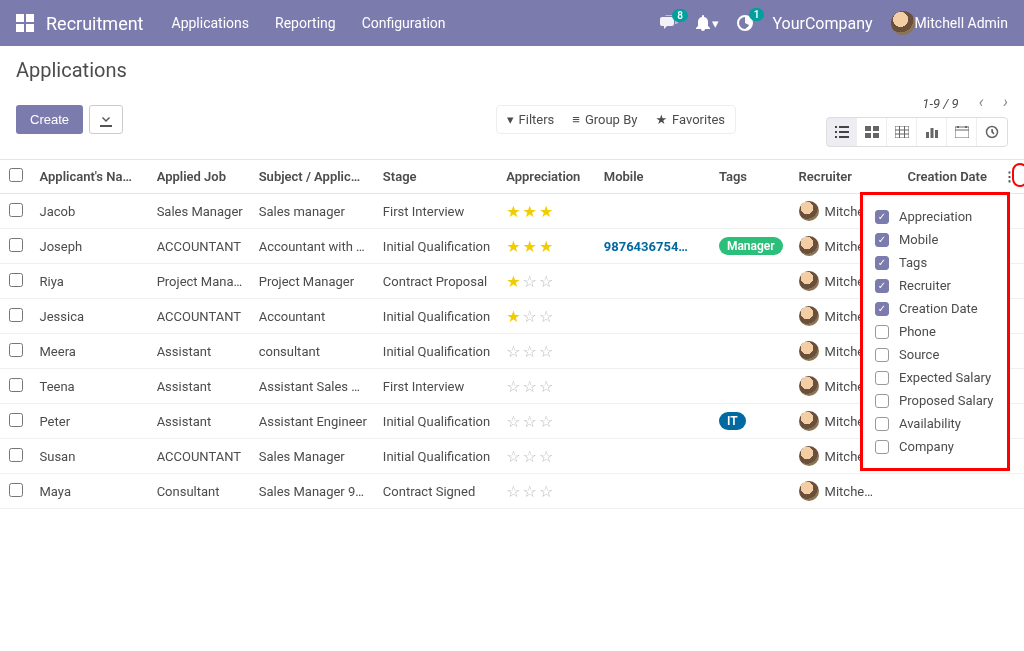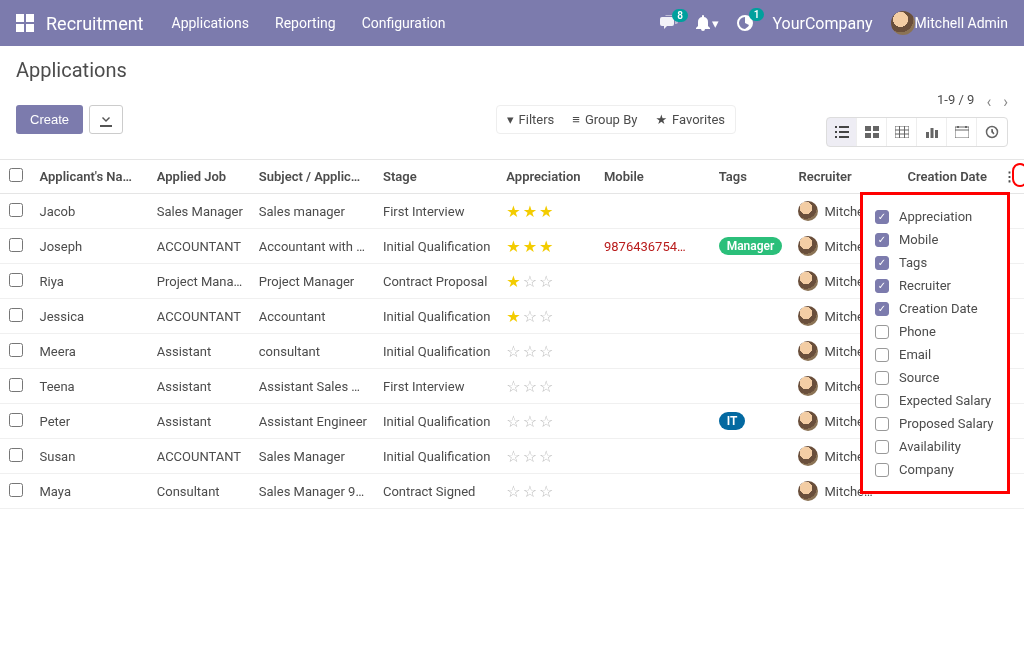--- a/index.html
+++ b/index.html
@@ -28,42 +28,42 @@
 .searchbox input { border: none; outline: none; flex: 1; font-size: 13px; }
 .searchbox .mag { color: #666; }
 
 .cp-row2 { display: flex; align-items: center; margin-top: 10px; }
 .cp-buttons { display: flex; gap: 6px; flex: 0 0 480px; }
 .btn-primary { background: #7C7BAD; color: #fff; border: none; padding: 7px 14px; font-size: 13px; border-radius: 3px; cursor: pointer; }
 .btn-secondary { border: 1px solid #ccc; background: #fff; padding: 6px 9px; cursor: pointer; border-radius: 3px; display: flex; align-items: center; }
 .toolbar { display: flex; align-items: center; gap: 18px; padding: 6px 10px; border: 1px solid #eee; border-radius: 4px; }
 .toolbar .titem { display: flex; align-items: center; gap: 5px; color: #4c4c4c; cursor: pointer; font-size: 13px; }
 .cp-right { flex: 1; display: flex; flex-direction: column; align-items: flex-end; gap: 6px; }
-.pager { display: flex; align-items: flex-start; gap: 12px; color: #4c4c4c; font-size: 13px; }
+.pager { display: flex; align-items: flex-end; gap: 20px; color: #4c4c4c; font-size: 13px; font-style: italic; }
 .pager .arrow { color: #888; cursor: pointer; font-size: 16px; }
 .views { display: flex; border: 1px solid #ddd; border-radius: 4px; overflow: hidden; }
 .views .v { width: 30px; height: 28px; display: flex; align-items: center; justify-content: center; cursor: pointer; color: #666; border-right: 1px solid #eee; }
 .views .v:last-child { border-right: none; }
 .views .v.active { background: #7C7BAD22; color: #333; }
 
 
 .table-wrap { margin-top: 12px; }
 table { width: 100%; border-collapse: collapse; }
 th { text-align: left; padding: 8px 8px; background: #fff; color: #4c4c4c; font-weight: 600; font-size: 13px; border-top: 1px solid #e5e5e5; border-bottom: 1px solid #e5e5e5; white-space: nowrap; overflow: hidden; text-overflow: ellipsis; }
 td { padding: 7px 8px; border-bottom: 1px solid #f0f0f0; font-size: 13px; vertical-align: middle; white-space: nowrap; overflow: hidden; text-overflow: ellipsis; }
 th.chk, td.chk { width: 32px; text-align: center; }
 input[type=checkbox] { width: 14px; height: 14px; }
 .stars { color: #f3cc00; font-size: 16px; letter-spacing: 2px; }
 .stars .empty { color: #bbb; }
 .tag { display: inline-block; padding: 2px 8px; border-radius: 10px; color: #fff; font-size: 12px; font-weight: 600; }
 .tag-Manager { background: #2bbf7a; }
 .tag-IT { background: #0369a1; }
 .rec-cell { display: flex; align-items: center; gap: 6px; }
 .rec-avatar { width: 20px; height: 20px; border-radius: 50%; background: radial-gradient(circle at 40% 35%, #f3cda4 0 35%, #6a4f3b 36% 60%, #8b7355 61% 100%); }
-.mobile-link { color: #b91c1c; }
+.mobile-link { color: #0369a1; font-weight: bold; }
 th.opt { width: 20px; position: relative; }
 .opt-circle { position: absolute; top: 3px; right: -4px; width: 16px; height: 24px; border: 2px solid red; border-radius: 10px; }
 
 
 .dropdown { position: absolute; top: 192px; right: 14px; width: 150px; background: #fff; border: 3px solid red; padding: 10px 12px; z-index: 10; }
 .dropdown .item { display: flex; align-items: center; gap: 10px; padding: 4px 0; cursor: pointer; color: #4c4c4c; font-size: 13px; }
 .dropdown .cb { width: 14px; height: 14px; border: 1px solid #999; border-radius: 3px; display: flex; align-items: center; justify-content: center; flex-shrink: 0; }
 .dropdown .cb.on { background: #7C7BAD; border-color: #7C7BAD; }
 .dropdown .cb.on::after { content: "✓"; color: #fff; font-size: 10px; }
 
@@ -411,24 +411,20 @@
     <div class="item">
       <span class="cb on"></span>
       <span>Creation Date</span>
     </div>
     <div class="item">
       <span class="cb "></span>
       <span>Phone</span>
     </div>
     <div class="item">
       <span class="cb "></span>
-      <span>Email</span>
-    </div>
-    <div class="item">
-      <span class="cb "></span>
       <span>Source</span>
     </div>
     <div class="item">
       <span class="cb "></span>
       <span>Expected Salary</span>
     </div>
     <div class="item">
       <span class="cb "></span>
       <span>Proposed Salary</span>
     </div>

